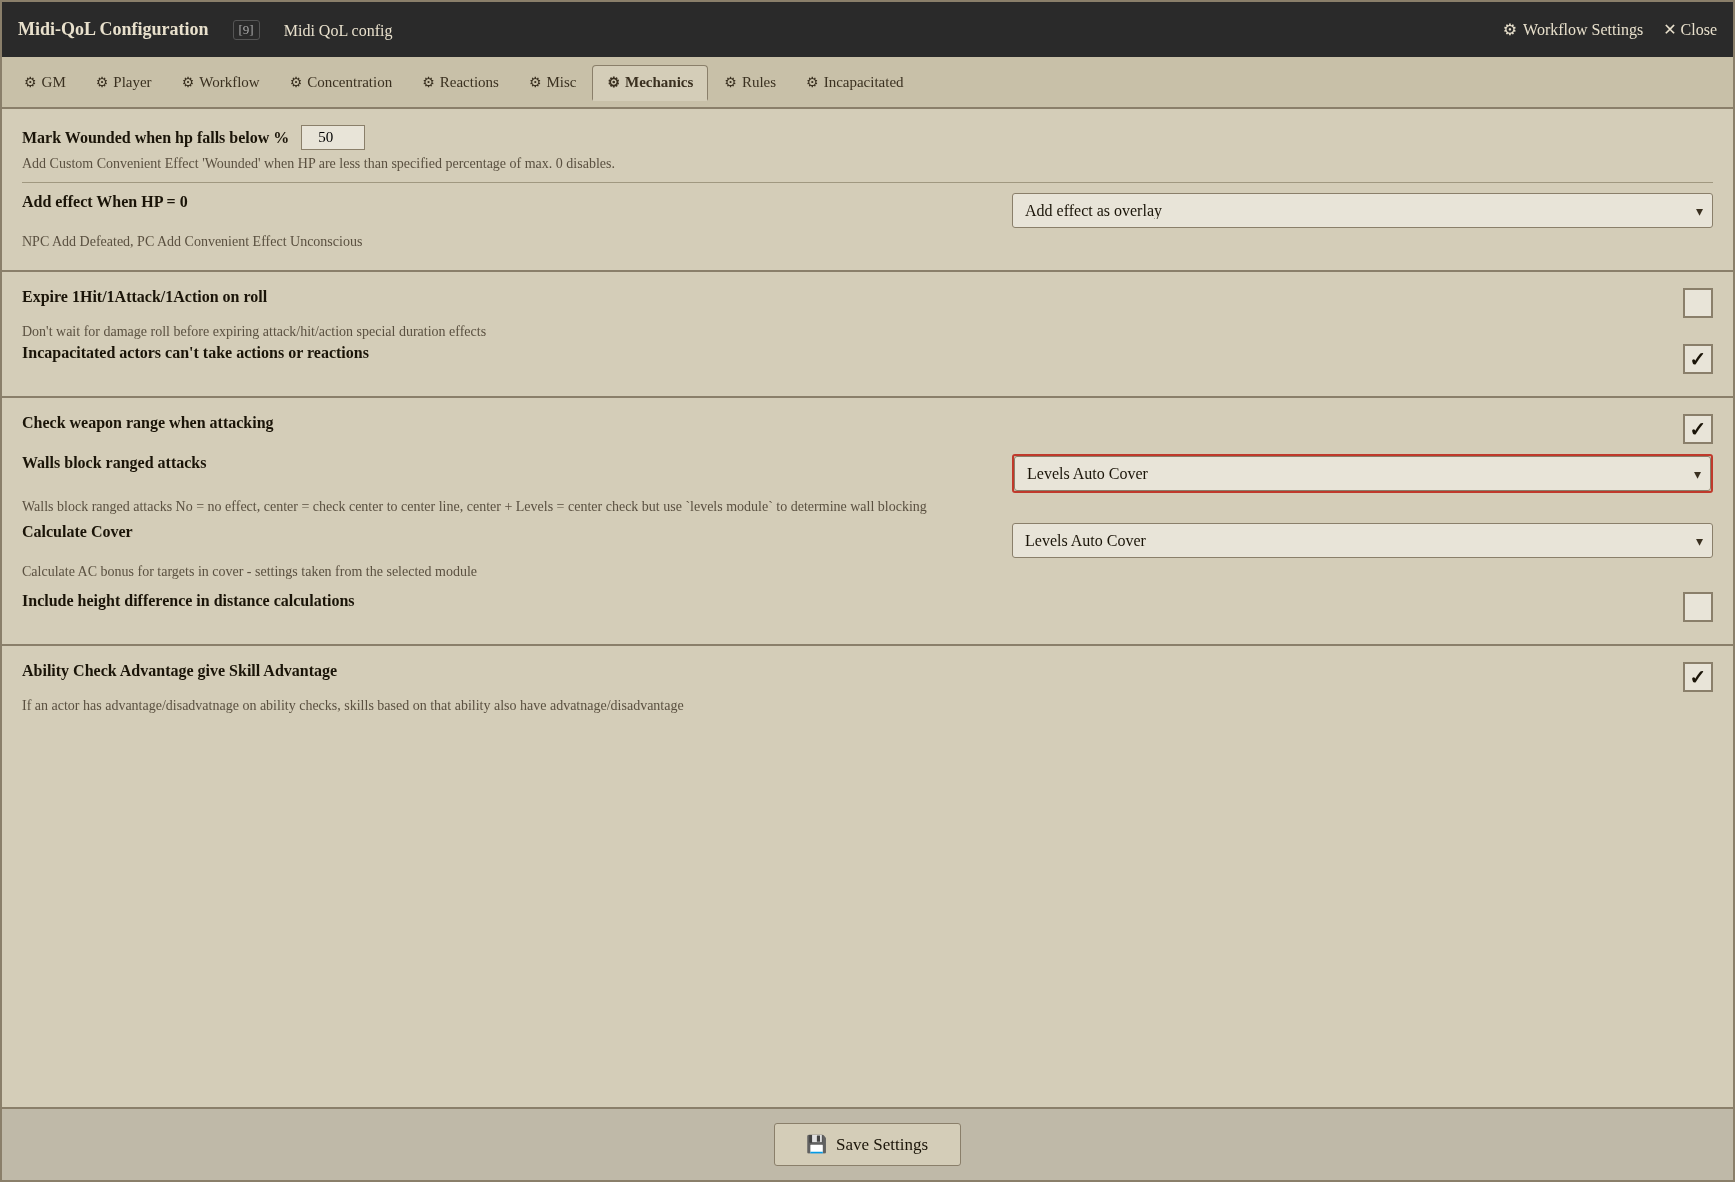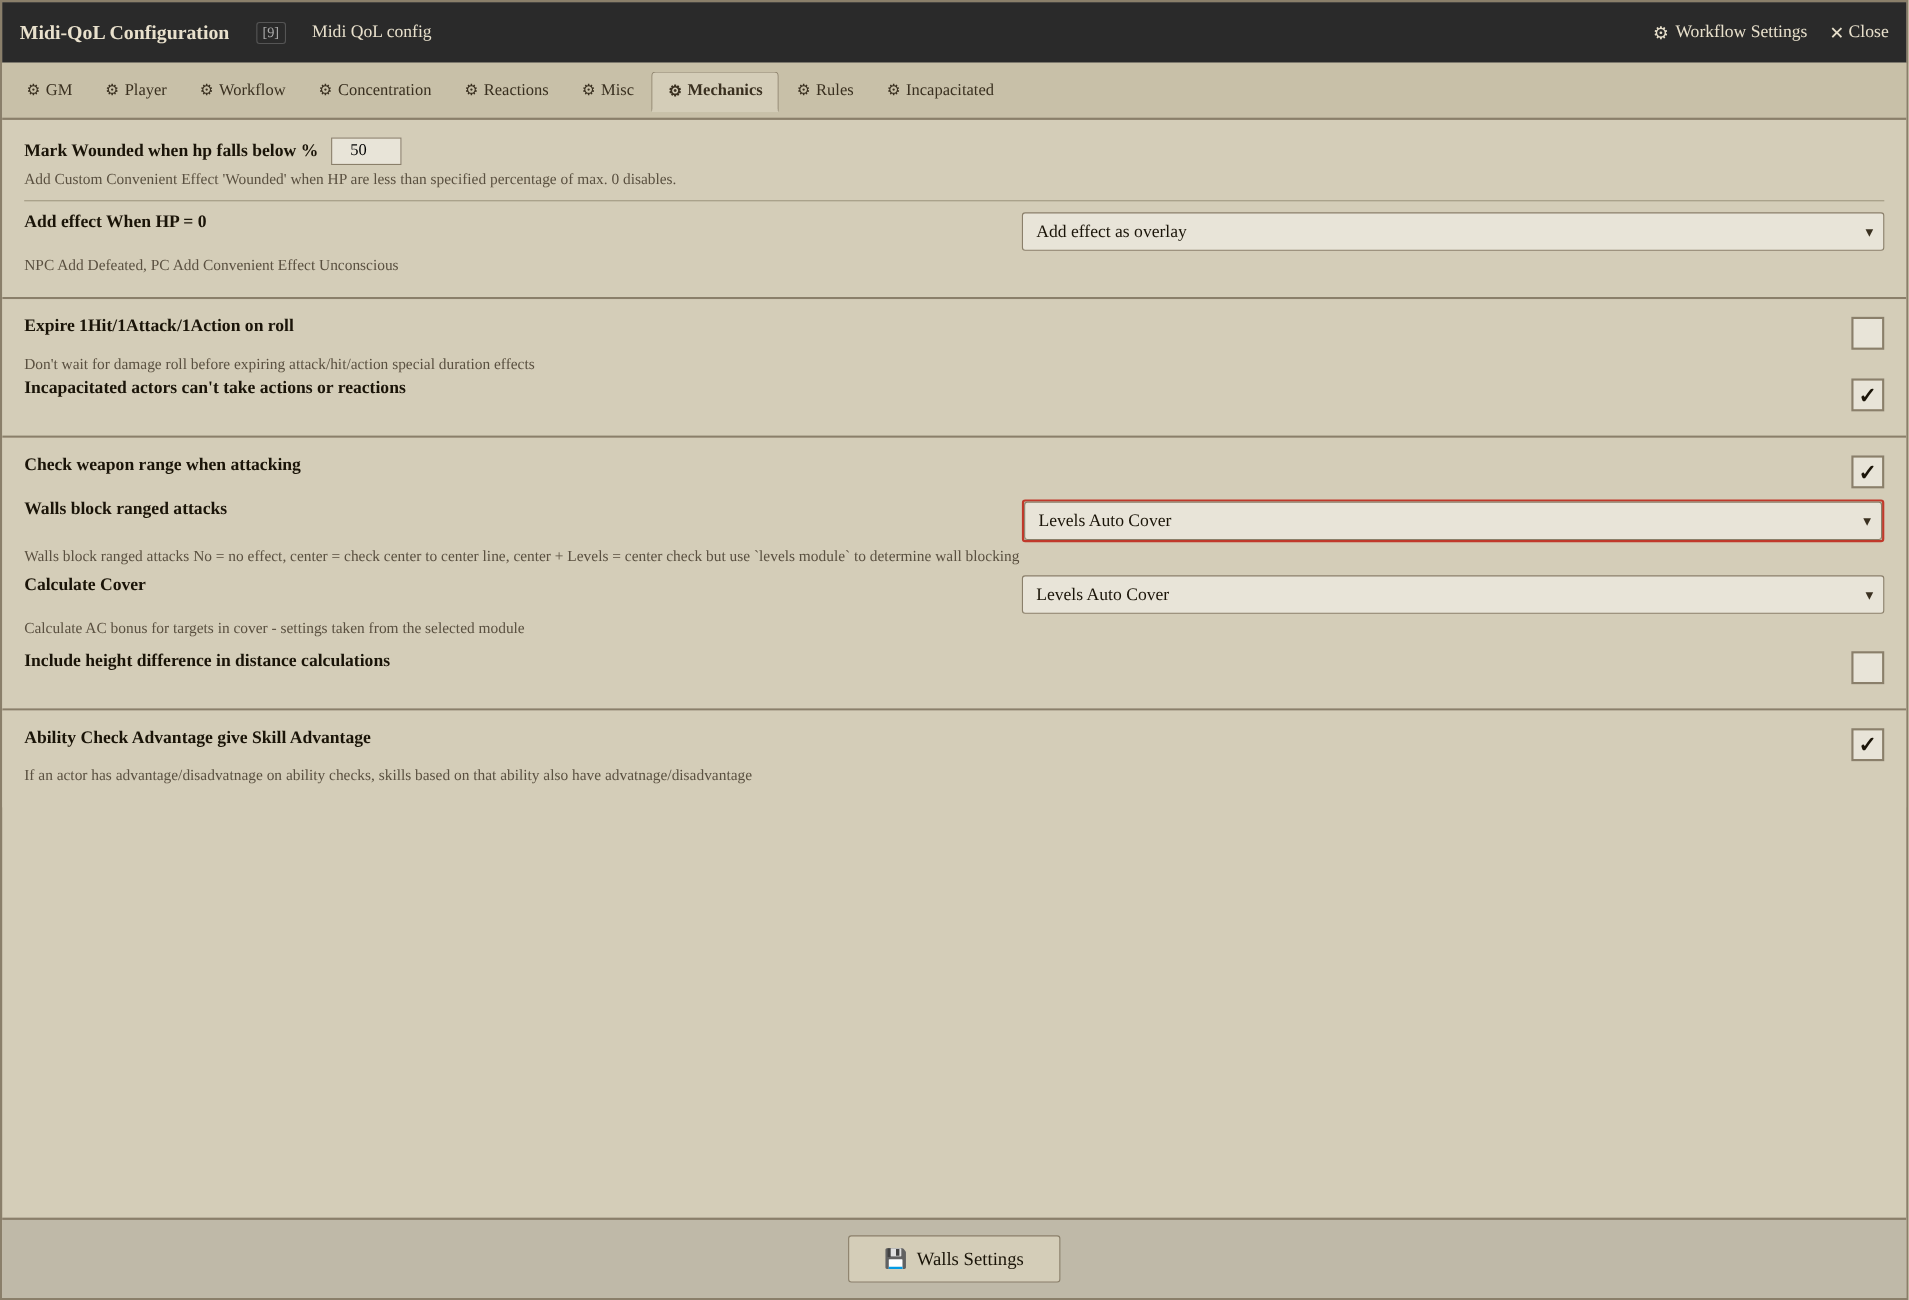--- a/index.html
+++ b/index.html
@@ -24,21 +24,21 @@
       background: #2a2a2a;
       color: #e8e0cc;
       display: flex;
       align-items: center;
       padding: 8px 16px;
       justify-content: space-between;
       min-height: 55px;
     }
     .title-bar-left {
       display: flex;
-      align-items: center;
+      align-items: flex-end;
       gap: 24px;
     }
     .title-bar-app {
       font-size: 18px;
       font-weight: bold;
       color: #e8e0cc;
     }
     .title-bar-badge {
       font-size: 13px;
       color: #aaa;
@@ -134,21 +134,21 @@
       border: 1px solid #8a7f6a;
       background: #e8e4d8;
       padding: 3px 8px;
       font-size: 15px;
       width: 64px;
       text-align: center;
       font-family: inherit;
     }
     .select-wrapper {
       position: relative;
-      width: 784px;
+      width: 701px;
     }
     .select-wrapper.highlighted {
       border: 2px solid #c0392b;
       border-radius: 3px;
     }
     .form-select {
       width: 100%;
       padding: 8px 36px 8px 12px;
       font-size: 16px;
       font-family: inherit;
@@ -377,16 +377,16 @@
         </div>
       </div>
       <div class="row-desc">If an actor has advantage/disadvatnage on ability checks, skills based on that ability also have advatnage/disadvantage</div>
     </div>
 
   </div>
 
   <div class="footer">
     <button class="save-btn">
       <span>💾</span>
-      <span>Walls Settings</span>
+      <span>Save Settings</span>
     </button>
   </div>
 </div>
 
 </body></html>

